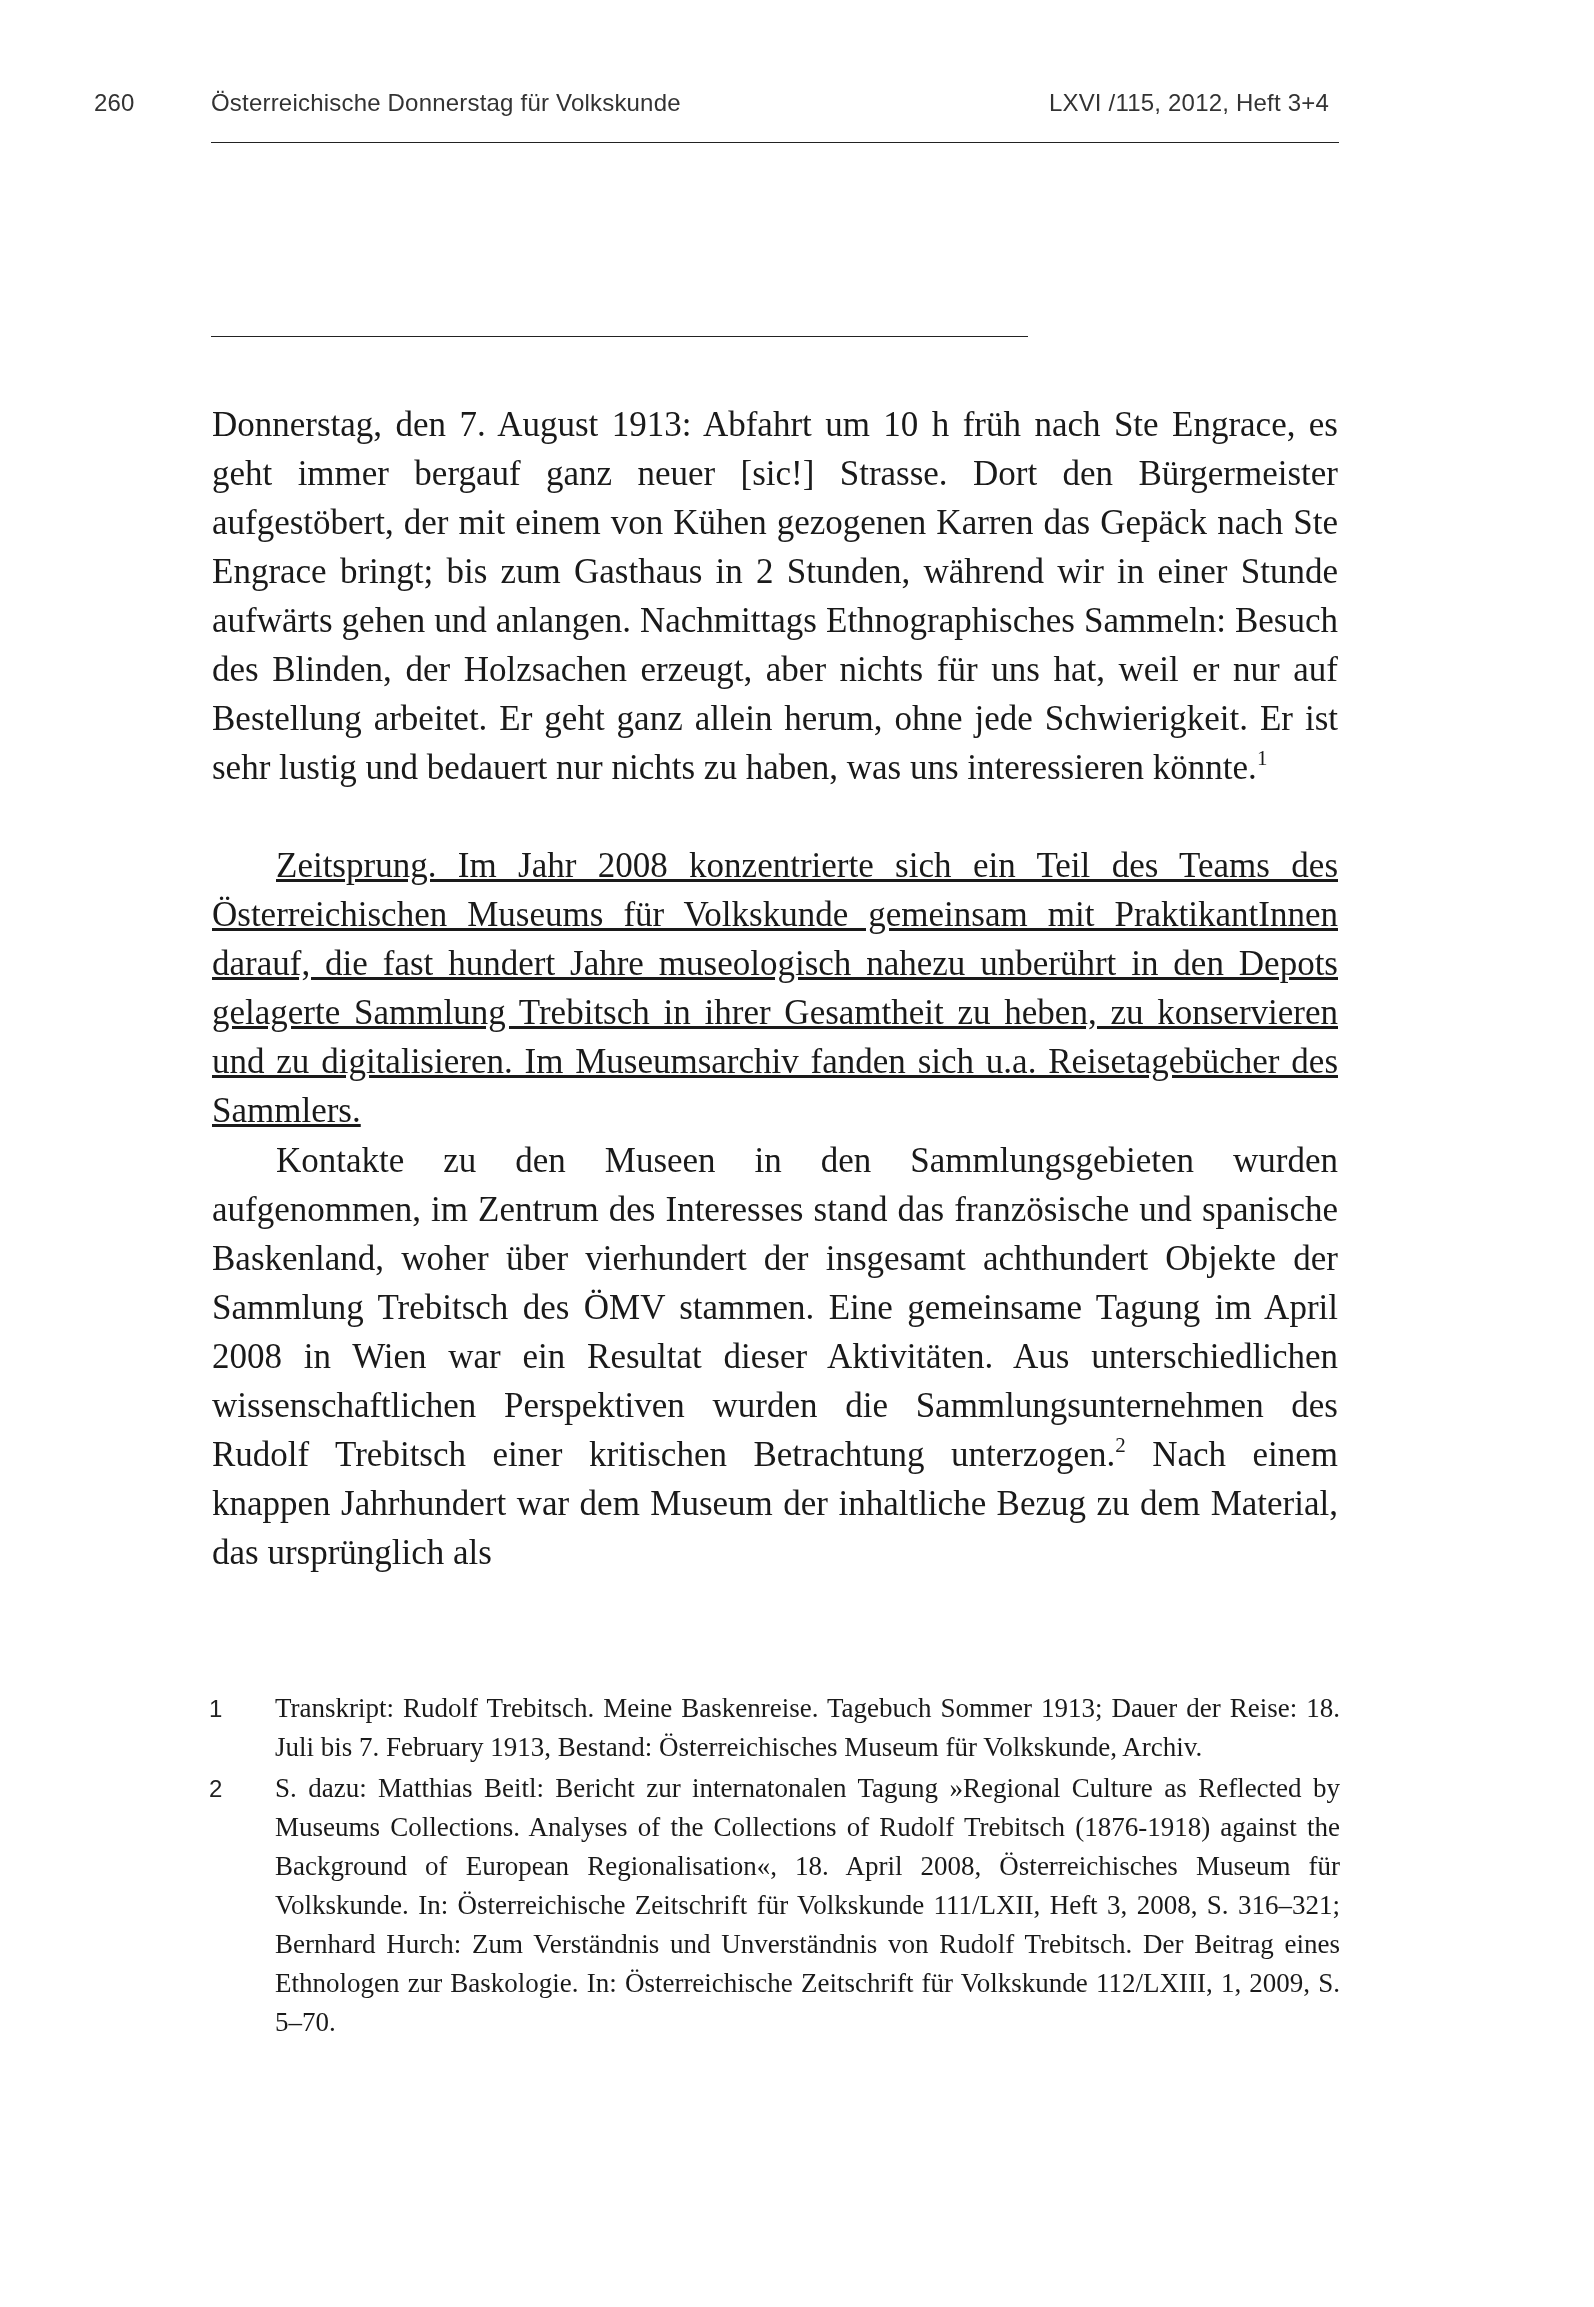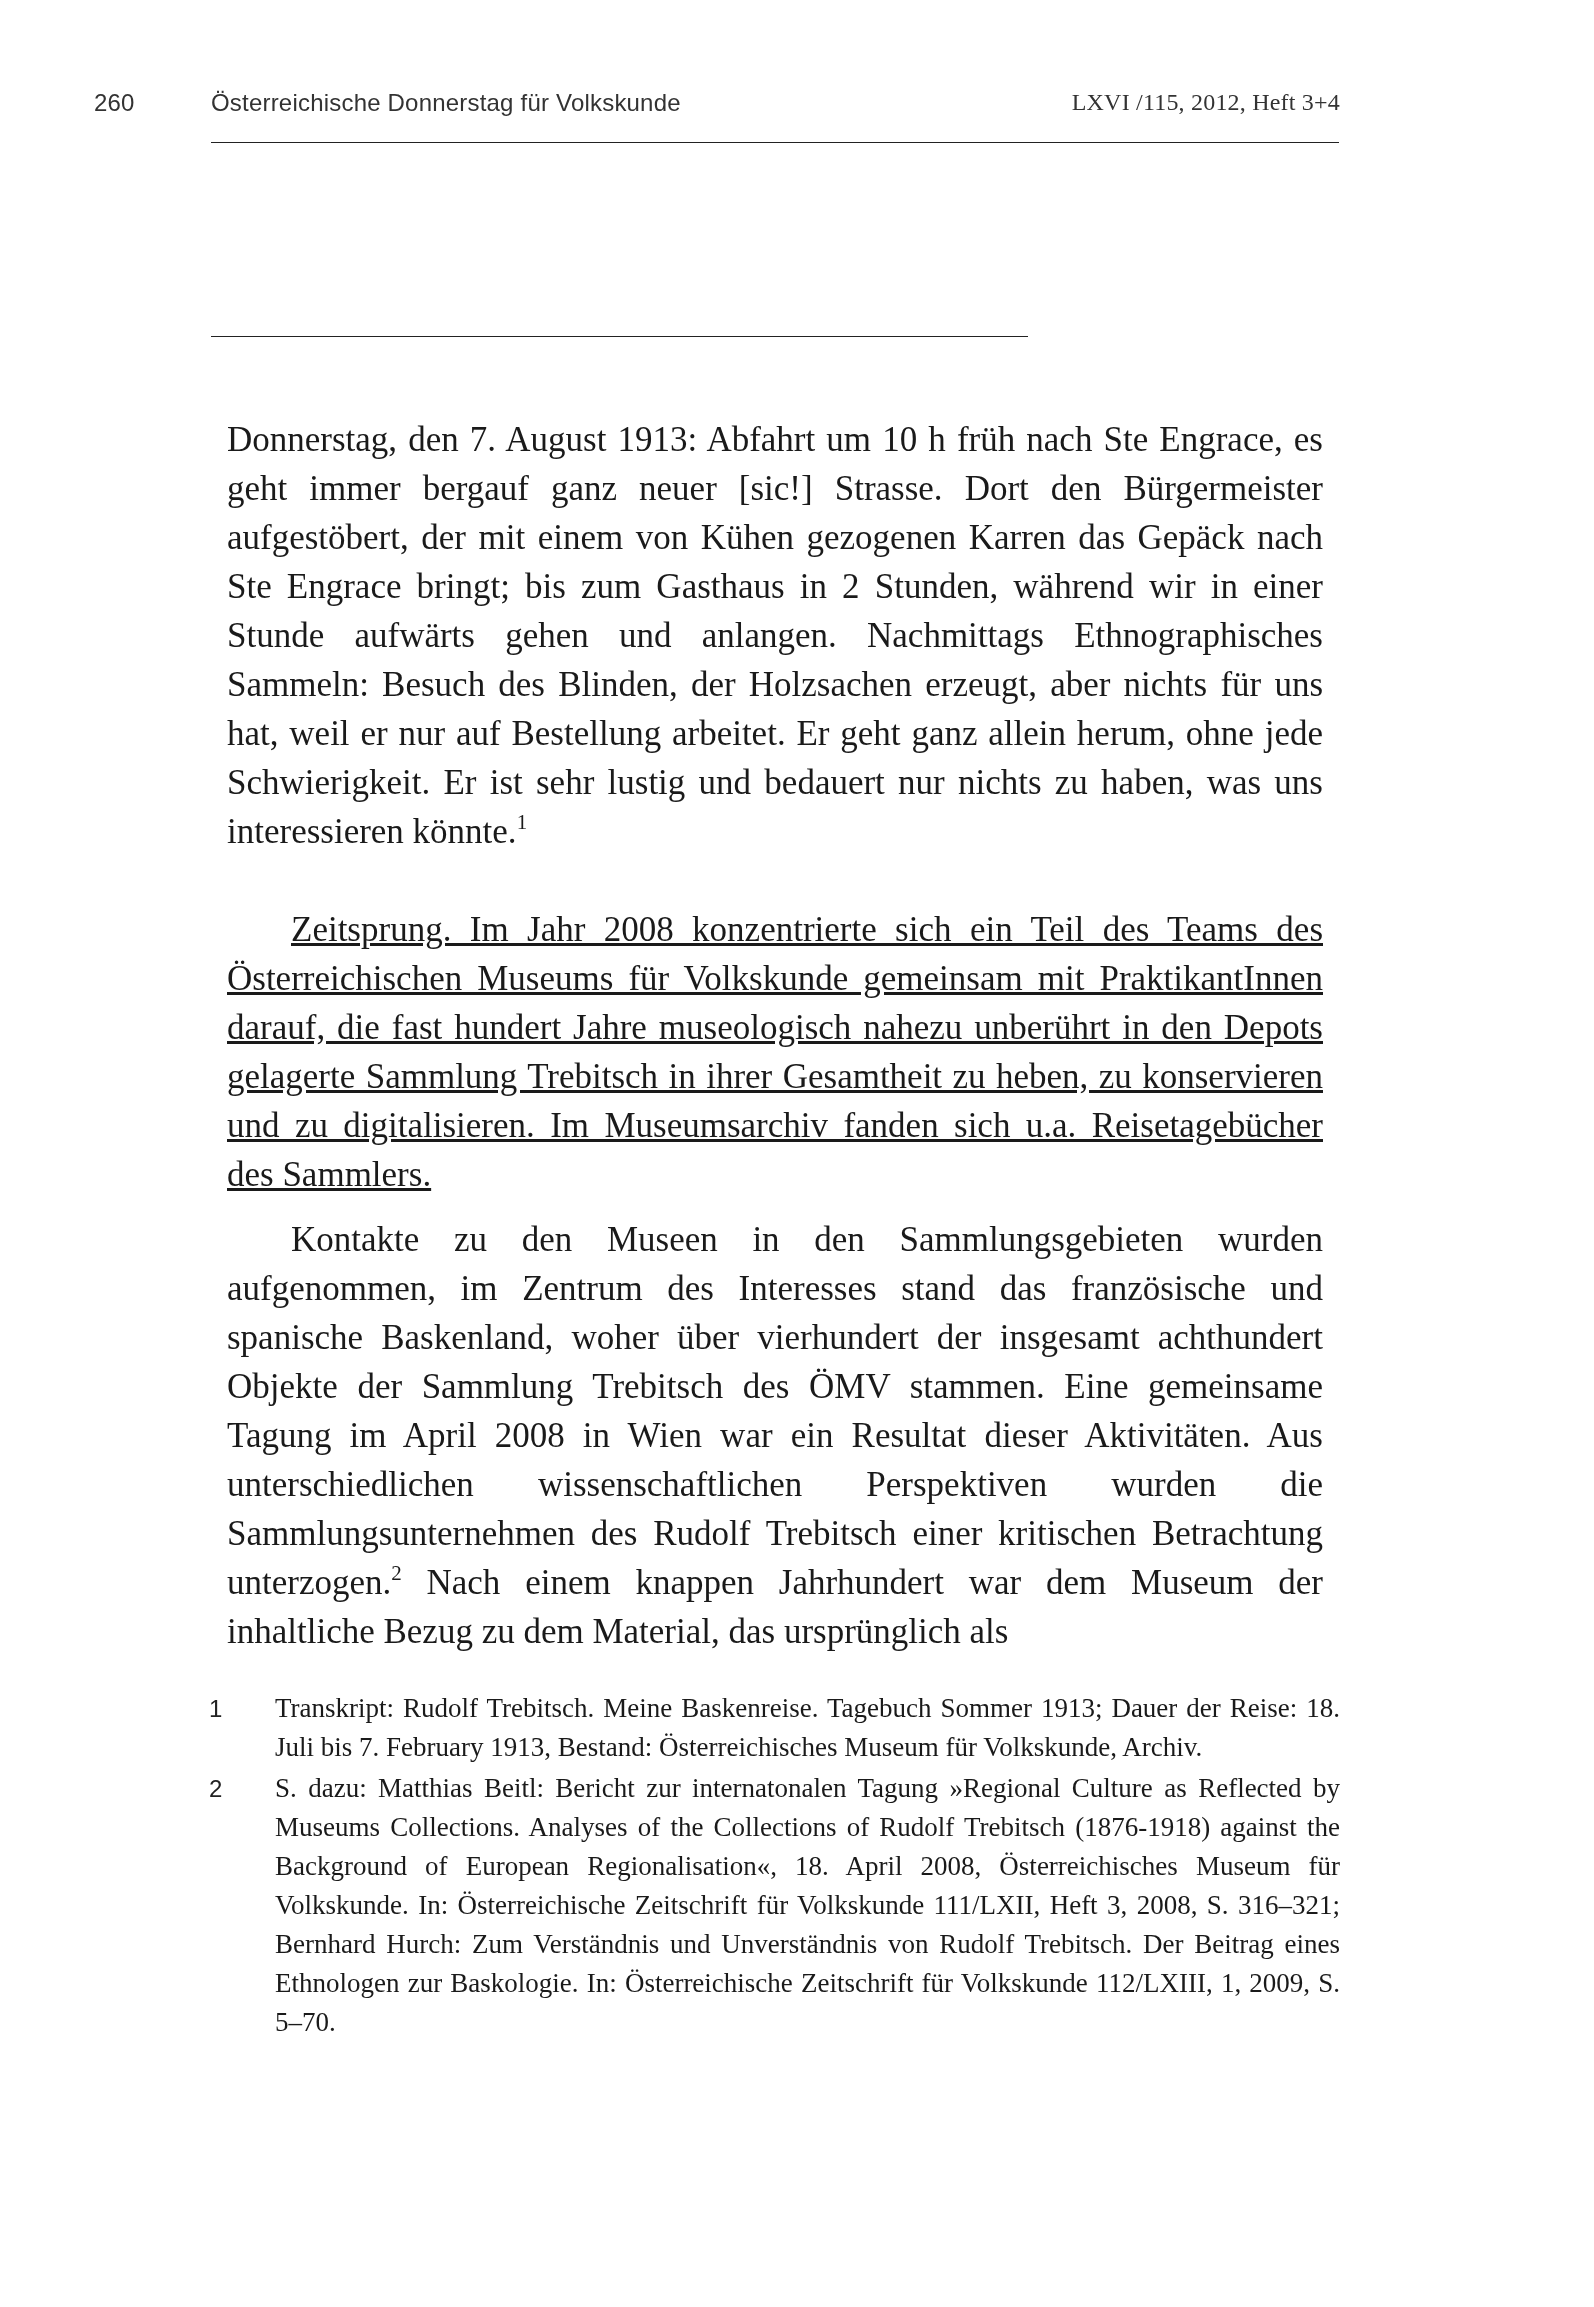--- a/index.html
+++ b/index.html
@@ -3,30 +3,30 @@
 <meta charset="utf-8">
 <style>
   html, body { margin: 0; padding: 0; background: #ffffff; }
   body { width: 1595px; height: 2307px; position: relative; overflow: hidden; color: #1a1a1a; }
   .page { position: absolute; left: 0; top: 0; width: 1310px; height: 2307px; background: #fff; }
 
   .header { position: absolute; top: 89px; left: 0; width: 1595px; height: 40px;
             font-family: "Liberation Sans", sans-serif; font-size: 24px; color: #333; letter-spacing: 0.2px; }
   .page-number { position: absolute; left: 94px; top: 0; }
   .running-title { position: absolute; left: 211px; top: 0; }
-  .issue-info { position: absolute; right: 255px; top: 0; text-align: left; font-family: Liberation Serif, serif; }
+  .issue-info { position: absolute; right: 266px; top: 0; text-align: left; }
   .header-rule { position: absolute; left: 211px; top: 142px; width: 1128px; height: 0; border-top: 1.6px solid #222; }
 
   .article-title { position: absolute; left: 211px; top: 255px; font-family: "Liberation Sans", sans-serif;
                    font-size: 30px; color: #111; letter-spacing: 0.2px; }
   .title-rule { position: absolute; left: 211px; top: 336px; width: 817px; height: 0; border-top: 1.6px solid #222; }
 
   .body-text { position: absolute; left: 211px; top: 399px; width: 1128px;
                font-family: "Liberation Serif", serif; font-size: 35px; line-height: 49px; color: #1a1a1a; }
-  .body-text p { margin: 16px; text-align: justify; hyphens: manual; }
+  .body-text p { margin: 1px; text-align: justify; hyphens: manual; }
   .body-text p.gap { margin-top: 49px; }
   .body-text p.indent { text-indent: 64px; }
   sup { font-size: 21px; line-height: 0; vertical-align: 14.4px; }
 
   .footnotes { position: absolute; left: 209px; top: 1689px; width: 1131px;
                font-family: "Liberation Serif", serif; font-size: 27px; line-height: 39px; color: #1a1a1a; }
   .footnote { position: relative; padding-left: 66px; margin-bottom: 1.6px; }
   .fn-num { position: absolute; left: 0; top: 0; font-family: "Liberation Sans", sans-serif; font-size: 24px; color: #222; }
   .fn-text { display: block; text-align: justify; }
 </style>

